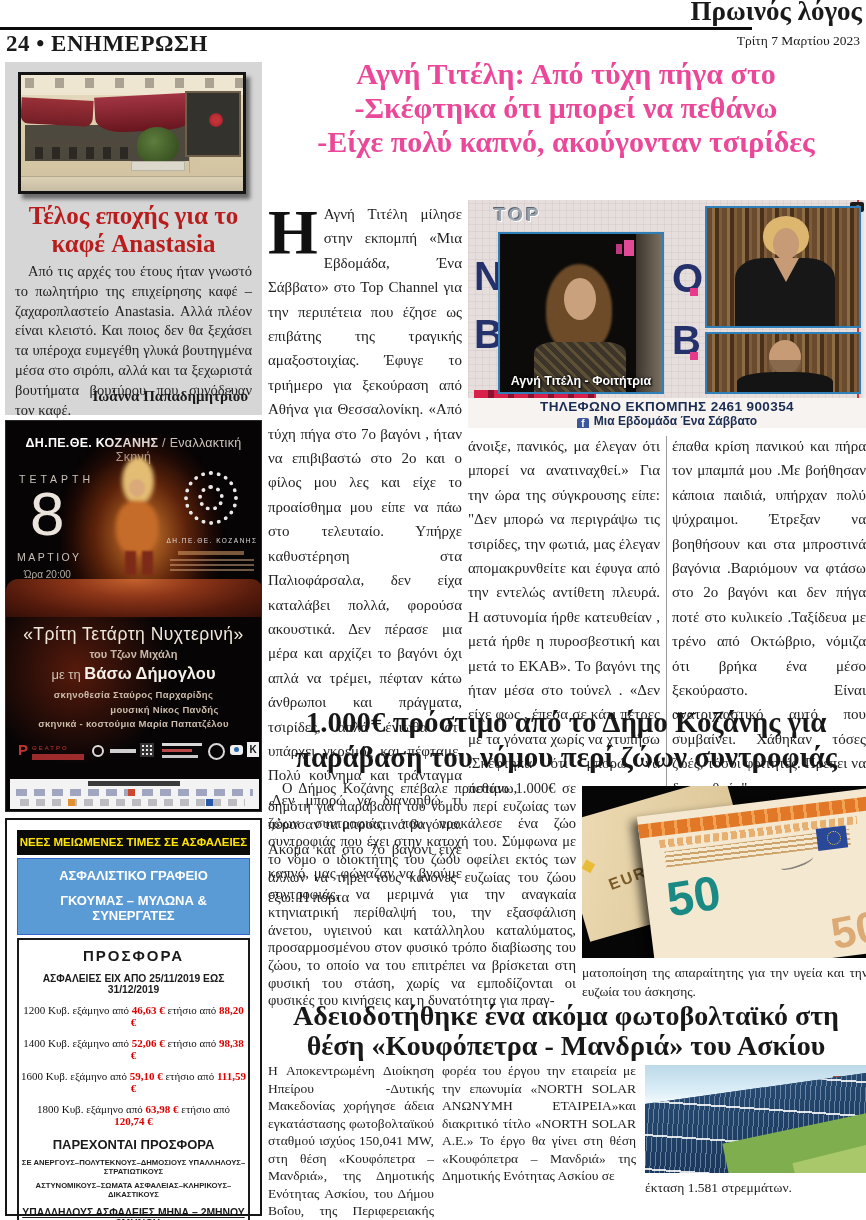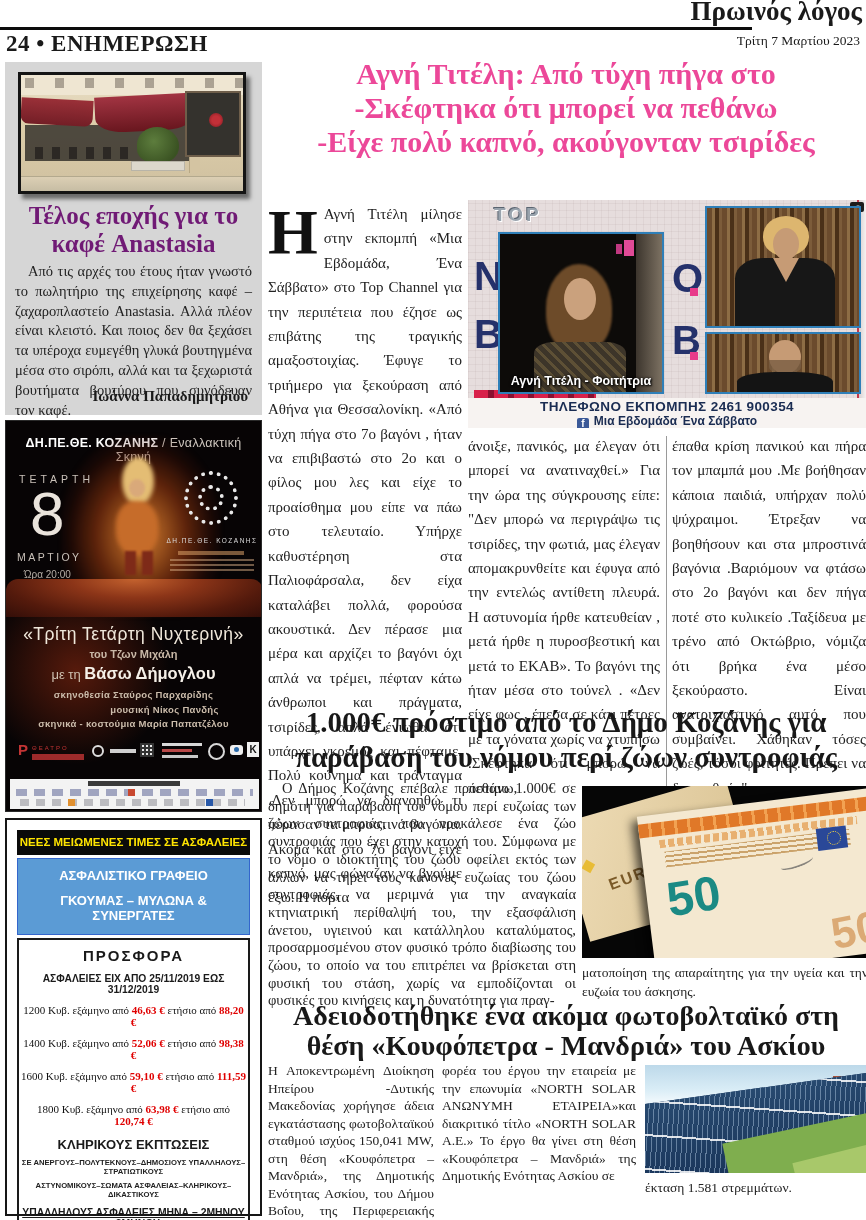--- a/index.html
+++ b/index.html
@@ -32,21 +32,21 @@
   .cp-pillar{left:168px;top:18px;width:11px;height:80px;background:#d4c4a2;border-left:1px solid #b8a884;}
   .cp-shop-r{right:2px;top:16px;width:56px;height:66px;background:#34322d;border:2px solid #6e5e4a;}
   .cp-sign{right:20px;top:38px;width:14px;height:14px;border-radius:50%;
            background:radial-gradient(circle,#c23038 40%,#7c1a20);}
   .cp-bush{left:116px;top:52px;width:42px;height:36px;border-radius:55% 60% 50% 45%;
            background:radial-gradient(circle at 40% 40%,#5d7d3d,#3a5222 75%);}
   .cp-planter{left:110px;top:86px;width:54px;height:10px;background:#dcd8cc;border:1px solid #b8b4a8;}
   .cp-walk{left:0;bottom:0;width:100%;height:15px;background:linear-gradient(180deg,#dccfb4,#c7bda4);
            border-top:1px solid #b3a98e;}
   .cafe-title{left:0;top:140px;width:100%;text-align:center;font-size:25px;line-height:28px;
-              font-weight:bold;color:#701a75;}
+              font-weight:bold;color:#b91c1c;}
   .cafe-body{left:10px;top:200px;width:237px;font-size:14.5px;line-height:19.8px;
              text-align:justify;text-indent:13px;color:#222;}
   .cafe-byline{right:14px;bottom:10px;font-size:15px;font-weight:bold;}
 
   
   .poster{left:5px;top:420px;width:257px;height:392px;background:#070405;overflow:hidden;border:1px solid #2a2a2a;}
   .po-header{left:0;top:15px;width:100%;text-align:center;font-size:12.5px;color:#fff;letter-spacing:.3px;}
   .po-header .b{font-weight:bold;}
   .po-header .l{color:#cfc7bf;font-weight:normal;}
   .po-day{left:13px;top:52px;font-size:10.5px;letter-spacing:4px;color:#c9c1b9;}
@@ -343,21 +343,21 @@
         <span>ετήσιο από</span>
         <span class="price">111,59 €</span>
       </div>
       <div class="ad-row">
         <span>1800 Κυβ.</span>
         <span>εξάμηνο από</span>
         <span class="price">63,98 €</span>
         <span>ετήσιο από</span>
         <span class="price">120,74 €</span>
       </div>
-      <div class="ad-disc">ΚΛΗΡΙΚΟΥΣ ΕΚΠΤΩΣΕΙΣ</div>
+      <div class="ad-disc">ΠΑΡΕΧΟΝΤΑΙ ΠΡΟΣΦΟΡΑ</div>
       <div class="ad-small">ΣΕ ΑΝΕΡΓΟΥΣ–ΠΟΛΥΤΕΚΝΟΥΣ–ΔΗΜΟΣΙΟΥΣ ΥΠΑΛΛΗΛΟΥΣ–ΣΤΡΑΤΙΩΤΙΚΟΥΣ</div>
       <div class="ad-small">ΑΣΤΥΝΟΜΙΚΟΥΣ–ΣΩΜΑΤΑ ΑΣΦΑΛΕΙΑΣ–ΚΛΗΡΙΚΟΥΣ–ΔΙΚΑΣΤΙΚΟΥΣ</div>
       <div class="ad-month">ΥΠΑΛΛΗΛΟΥΣ ΑΣΦΑΛΕΙΕΣ ΜΗΝΑ – 2ΜΗΝΟΥ – 3ΜΗΝΟΥ</div>
       <div class="ad-cover">ΠΑΡΕΧΟΜΕΝΕΣ ΚΑΛΥΨΕΙΣ: ΑΣΤΙΚΗ ΕΥΘΥΝΗ ΓΙΑ 1.220.000 €</div>
       <div class="ad-cover">ΠΡΟΣΩΠΙΚΟ ΑΤΥΧΗΜΑ – ΦΡΟΝΤΙΔΑ ΑΤΥΧΗΜΑΤΟΣ</div>
 
     </div>
 
   </div>
 

